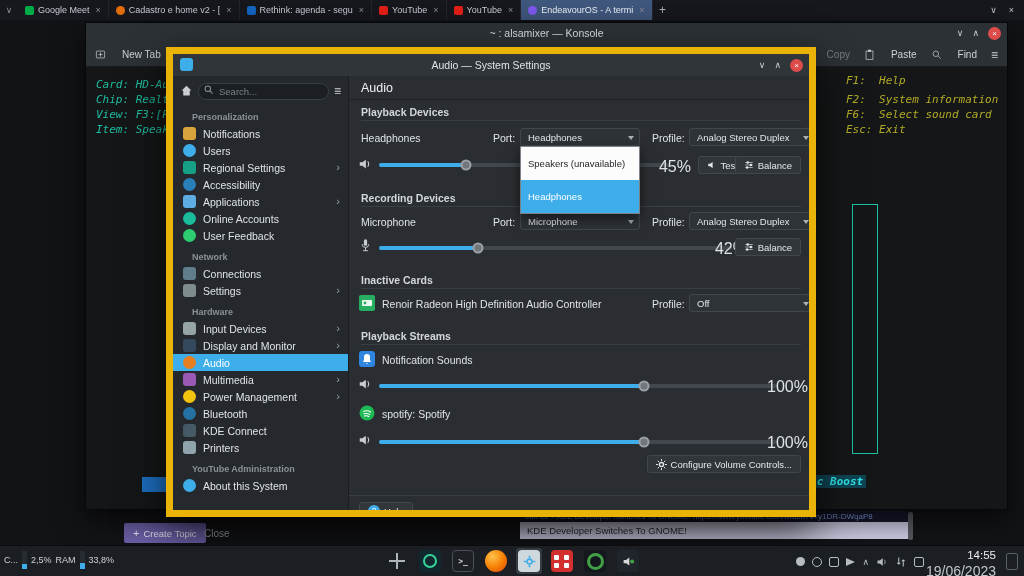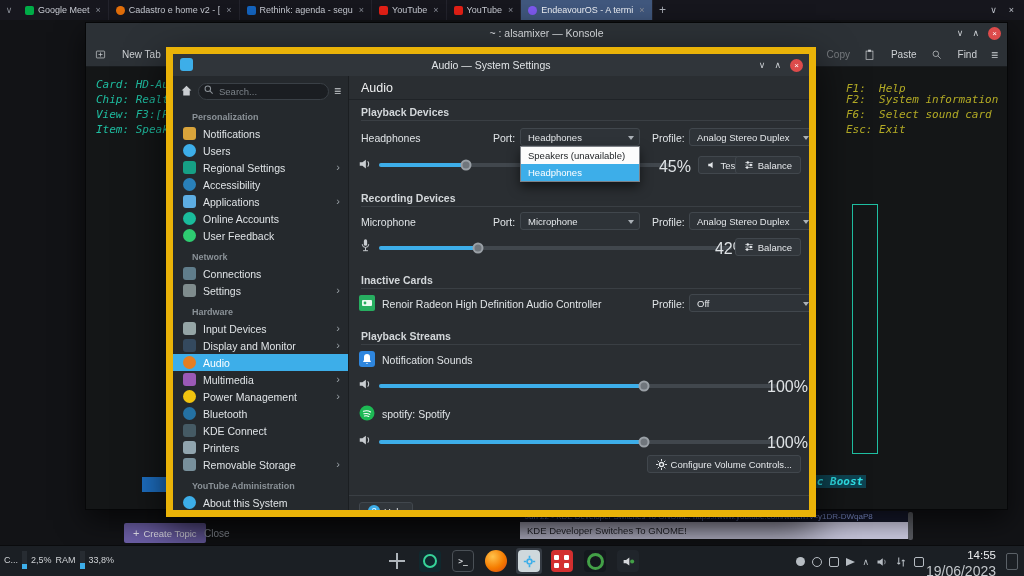--- a/index.html
+++ b/index.html
@@ -88,21 +88,21 @@
   .f-label{position:absolute;font-size:10.5px;color:#dfe3e6;white-space:nowrap}
   .combo{position:absolute;height:18px;background:#2e3338;border:1px solid #41474d;border-radius:3px;display:flex;align-items:center;padding:0 16px 0 7px;font-size:9.5px;color:#e4e7ea;white-space:nowrap;overflow:hidden}
   .combo::after{content:"";position:absolute;right:5px;top:7px;border-left:3.5px solid transparent;border-right:3.5px solid transparent;border-top:4px solid #aab0b6}
   .btn{position:absolute;height:18px;background:#31363b;border:1px solid #41474d;border-radius:3px;display:flex;align-items:center;justify-content:center;gap:4px;font-size:9.5px;color:#e4e7ea;padding:0 8px;white-space:nowrap}
   .slider{position:absolute;height:4px;border-radius:2px;background:#41474d}
   .slider .fill{position:absolute;left:0;top:0;bottom:0;width:var(--pct,0%);background:#3daee9;border-radius:2px}
   .slider .knob{position:absolute;left:var(--pct,0%);top:50%;transform:translate(-50%,-50%);width:11px;height:11px;border-radius:50%;background:#70767c;border:2px solid #9aa0a6}
   .vol-text{position:absolute;font-size:16px;color:#dfe3e6;text-align:right;white-space:nowrap}
   .row-icon{position:absolute;display:flex}
   .dropdown{position:absolute;left:171px;top:70px;width:120px;background:#fcfcfc;border:1px solid #7e8288;box-shadow:0 5px 12px rgba(0,0,0,.55);z-index:6}
-  .dd-opt{height:17px;display:flex;align-items:center;padding:0 7px;font-size:9.5px;color:#232629;white-space:nowrap}
+  .dd-opt{height:33px;display:flex;align-items:center;padding:0 7px;font-size:9.5px;color:#232629;white-space:nowrap}
   .dd-opt.sel{background:#3daee9;color:#fff}
   .q-ic{width:12px;height:12px;border-radius:50%;background:#3daee9;color:#fff;font-size:8.5px;display:flex;align-items:center;justify-content:center;flex:0 0 auto}
   .q-ic::before{content:"?"}
   .gear-ic{display:flex}
 
   
   #taskbar{position:absolute;left:0;top:545px;width:1024px;height:31px;background:#1b1f24;border-top:1px solid #0a0b0d;z-index:50}
   .sysmon{position:absolute;left:4px;top:5px;display:flex;align-items:center;gap:4px;font-size:9px;color:#cfd2d5}
   .vbar{width:5px;height:18px;background:#272c32;position:relative;overflow:hidden}
   .vbar .fillv{position:absolute;bottom:0;left:0;right:0;background:#3daee9}
@@ -238,21 +238,21 @@
         <span>Find</span>
       </div>
       <span class="burger"></span>
     </div>
   </div>
   <div class="term">
     <span class="tline" style="left:10px;top:10px">Card: HD-Au</span>
     <span class="tline" style="left:10px;top:25px">Chip: Realt</span>
     <span class="tline" style="left:10px;top:40px">View: F3:[P</span>
     <span class="tline" style="left:10px;top:55px">Item: Speak</span>
-    <span class="tline tyellow" style="left:760px;top:14px">F1:  Help</span>
+    <span class="tline tyellow" style="left:760px;top:6px">F1:  Help</span>
     <span class="tline tyellow" style="left:760px;top:25px">F2:  System information</span>
     <span class="tline tyellow" style="left:760px;top:40px">F6:  Select sound card</span>
     <span class="tline tyellow" style="left:760px;top:55px">Esc: Exit</span>
     <div class="gauge"></div>
     <span class="gauge-val">0&lt;&gt;0</span>
     <span class="selitem">Internal Mic Boost</span>
     <div class="bluebox"></div>
   </div>
 </div>
 
@@ -351,24 +351,20 @@
           <span>Bluetooth</span>
         </div>
       <div class="side-item">
           <span class="sic ic-kdec"></span>
           <span>KDE Connect</span>
         </div>
       <div class="side-item">
           <span class="sic ic-print"></span>
           <span>Printers</span>
         </div>
-      <div class="side-item has-sub">
-          <span class="sic ic-rem"></span>
-          <span>Removable Storage</span>
-        </div>
 
       <div class="side-head">YouTube Administration</div>
       <div class="side-item">
           <span class="sic ic-about"></span>
           <span>About this System</span>
         </div>
     </div>
 
     <div class="s-main">
       <div class="m-header">Audio</div>

